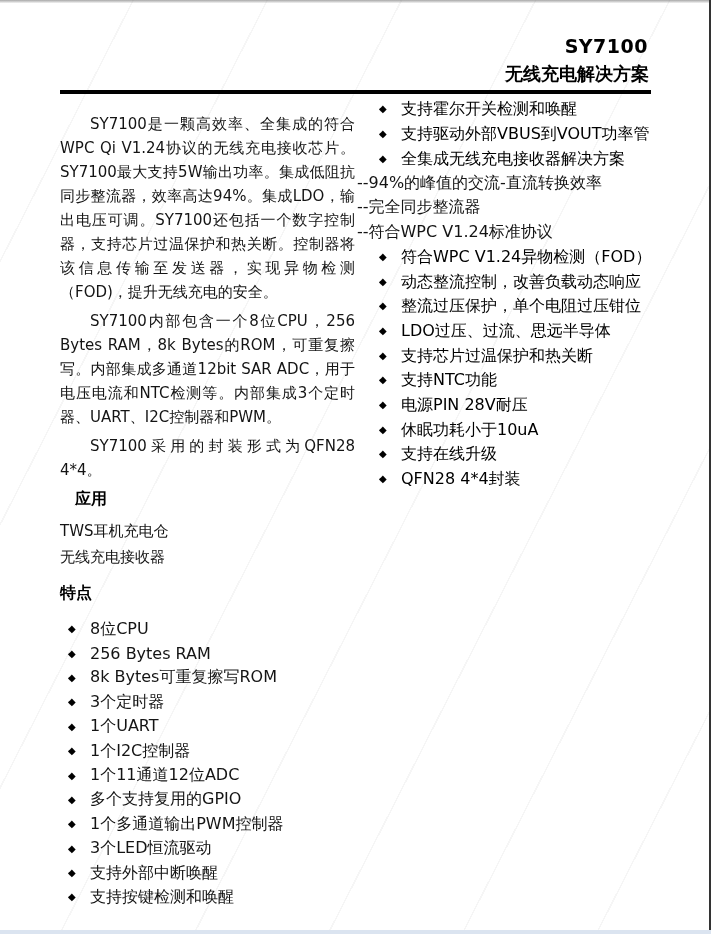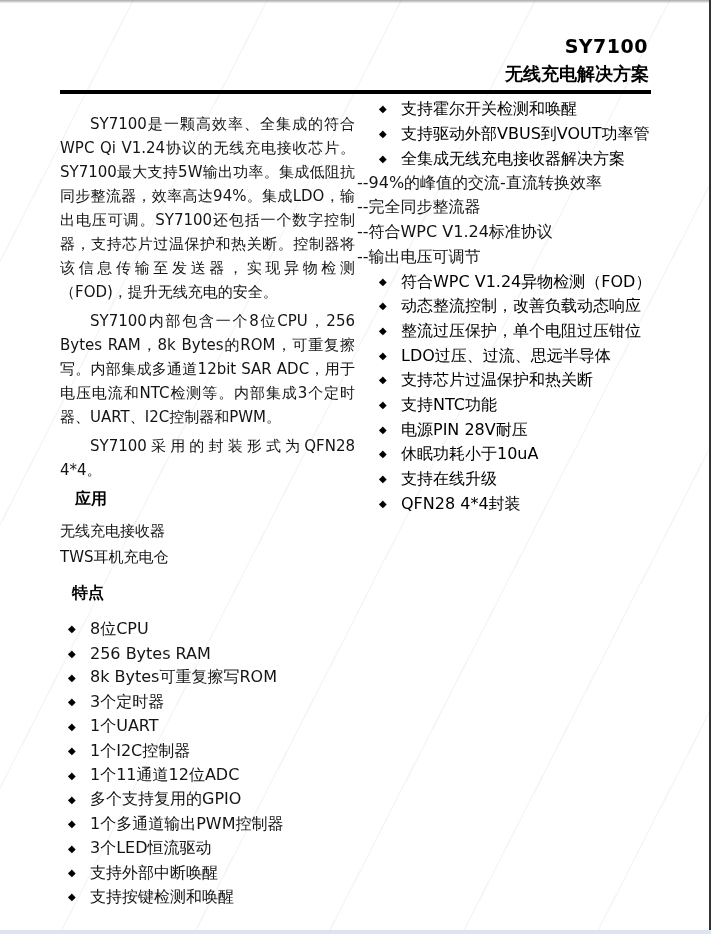--- a/index.html
+++ b/index.html
@@ -22,21 +22,21 @@
   .doc-title{position:absolute;right:62px;top:62px;font-size:18px;font-weight:700;color:#000;margin-left:25px;}
   .header-rule{position:absolute;left:60px;top:90px;width:591px;height:4px;background:#000;}
   
   .col-left{position:absolute;left:60px;top:112px;width:295px;}
   .col-right{position:absolute;left:357px;top:97px;width:325px;}
   .sec-heading{font-size:16px;font-weight:700;line-height:22px;margin:0 0 9px;color:#000;}
   .body-para{margin:0 0 5px;font-size:15px;line-height:24px;text-align:justify;
     text-justify:inter-ideograph;text-indent:2em;}
   .apps-heading{margin:6px 15px 8px;}
   .app-item{font-size:15px;line-height:26px;white-space:nowrap;}
-  .feat-heading{margin:12px 12px 13px;}
+  .feat-heading{margin:12px 0 13px;}
   .li{display:flex;align-items:center;}
   .feat-list .li{height:24.4px;}
   .hl-list .li{height:24.65px;}
   .bullet{flex:none;font-size:10px;line-height:1;color:#000;}
   .feat-list .bullet{margin-left:8px;width:22px;}
   .hl-list .bullet{margin-left:11px;width:22px;}
   .li-text{font-size:16px;white-space:nowrap;}
 </style>
 </head>
 <body>
@@ -53,22 +53,22 @@
     <div>
 
     <p class="body-para">SY7100是一颗高效率、全集成的符合WPC Qi V1.24协议的无线充电接收芯片。SY7100最大支持5W输出功率。集成低阻抗同步整流器，效率高达94%。集成LDO，输出电压可调。SY7100还包括一个数字控制器，支持芯片过温保护和热关断。控制器将该信息传输至发送器，实现异物检测（FOD)，提升无线充电的安全。</p>
         <p class="body-para">SY7100内部包含一个8位CPU，256 Bytes RAM，8k Bytes的ROM，可重复擦写。内部集成多通道12bit SAR ADC，用于电压电流和NTC检测等。内部集成3个定时器、UART、I2C控制器和PWM。</p>
         <p class="body-para">SY7100采用的封装形式为QFN28 4*4。</p>
       </div>
 
     <h2 class="sec-heading apps-heading">应用</h2>
     <div>
 
-    <div class="app-item">无线充电接收器</div>
-        <div class="app-item">TWS耳机充电仓</div>
+    <div class="app-item">TWS耳机充电仓</div>
+        <div class="app-item">无线充电接收器</div>
       </div>
 
     <h2 class="sec-heading feat-heading">特点</h2>
     <div class="feat-list">
 
     <div class="li">
           <span class="bullet">◆</span>
           <span class="li-text">8位CPU</span>
         </div>
         <div class="li">
@@ -138,24 +138,20 @@
           <span class="li-text">--94%的峰值的交流-直流转换效率</span>
         </div>
         <div class="li dash">
 
           <span class="li-text">--完全同步整流器</span>
         </div>
         <div class="li dash">
 
           <span class="li-text">--符合WPC V1.24标准协议</span>
         </div>
-        <div class="li dash">
-
-          <span class="li-text">--输出电压可调节</span>
-        </div>
         <div class="li bullet">
           <span class="bullet">◆</span>
           <span class="li-text">符合WPC V1.24异物检测（FOD）</span>
         </div>
         <div class="li bullet">
           <span class="bullet">◆</span>
           <span class="li-text">动态整流控制，改善负载动态响应</span>
         </div>
         <div class="li bullet">
           <span class="bullet">◆</span>

